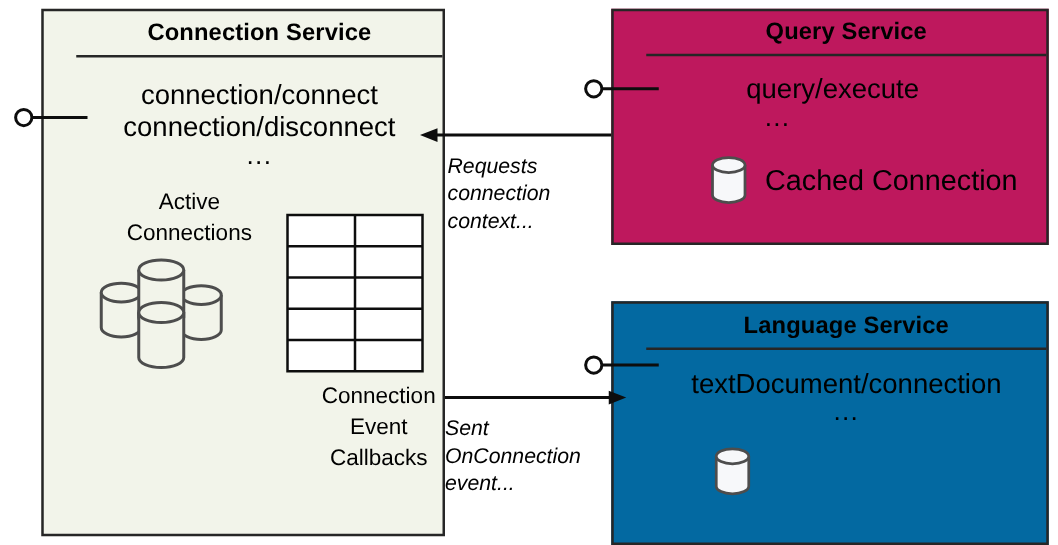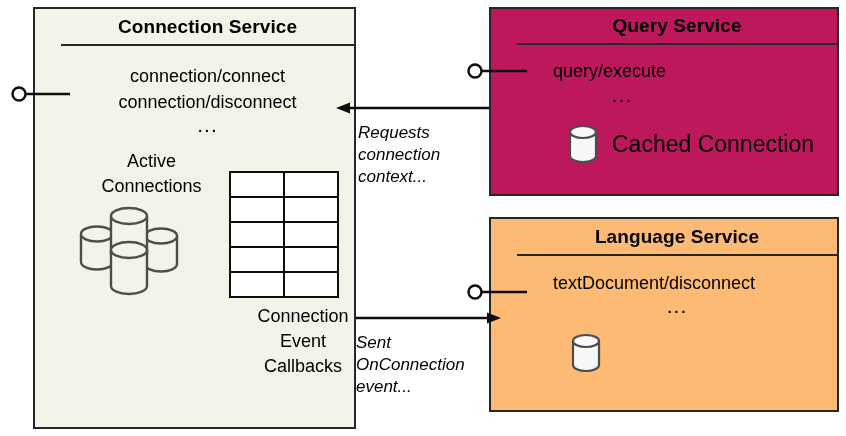--- a/index.html
+++ b/index.html
@@ -61,34 +61,34 @@
     left: 489px;
     top: 7px;
     width: 350px;
     height: 189px;
     background: #be185d;
   }
   #query-service .box-header { height: 36px; }
 
   #language-service {
     left: 489px;
-    top: 217px;
+    top: 241px;
     width: 350px;
     height: 195px;
-    background: #fdba74;
+    background: #0369a1;
   }
   #language-service .box-header { height: 37px; }
 
   
   .api-list {
     position: absolute;
     left: 0;
     right: 0;
     text-align: center;
-    font-size: 18px;
+    font-size: 22px;
     line-height: 26px;
     white-space: pre-line;
   }
   #cs-api   { top: 17px; }
   #qs-api   { top: 13px; }
   #ls-api   { top: 14px; }
 
   .ellipsis {
     text-align: center;
     font-size: 21px;
@@ -217,41 +217,41 @@
       <div class="caption" id="event-callbacks-label">Connection
 Event
 Callbacks</div>
     </div>
   </div>
 
   <div class="box" id="query-service">
     <div class="box-header">Query Service</div>
     <div class="box-body">
 
-      <div class="api-list" id="qs-api" style="text-align:left; padding-left:36px;">query/execute</div>
+      <div class="api-list" id="qs-api" style="text-align:left; padding-left:36px;margin-left:44px;">query/execute</div>
 
       <div class="ellipsis" style="position:absolute; left:0; width:210px; top:40px;">...</div>
 
       <div class="icon-row" id="qs-cached-row">
         <svg width="34" height="42" viewBox="0 0 34 42">
           <g fill="#f7f8fa" stroke="#4d4d4d" stroke-width="2.2">
             <path d="M4,9 v24 a13,6 0 0 0 26,0 v-24"></path>
             <ellipse cx="17" cy="9" rx="13" ry="6"></ellipse>
           </g>
         </svg>
         <div class="icon-label">Cached Connection</div>
       </div>
     </div>
   </div>
 
   <div class="box" id="language-service">
     <div class="box-header">Language Service</div>
     <div class="box-body">
 
-      <div class="api-list" id="ls-api" style="text-align:left; padding-left:36px;">textDocument/disconnect</div>
+      <div class="api-list" id="ls-api" style="text-align:left; padding-left:36px;">textDocument/connection</div>
 
       <div class="ellipsis" style="position:absolute; left:0; width:320px; top:40px;">...</div>
 
       <div class="icon-row" id="ls-smo-row">
         <svg width="34" height="42" viewBox="0 0 34 42">
           <g fill="#f7f8fa" stroke="#4d4d4d" stroke-width="2.2">
             <path d="M4,9 v24 a13,6 0 0 0 26,0 v-24"></path>
             <ellipse cx="17" cy="9" rx="13" ry="6"></ellipse>
           </g>
         </svg>

